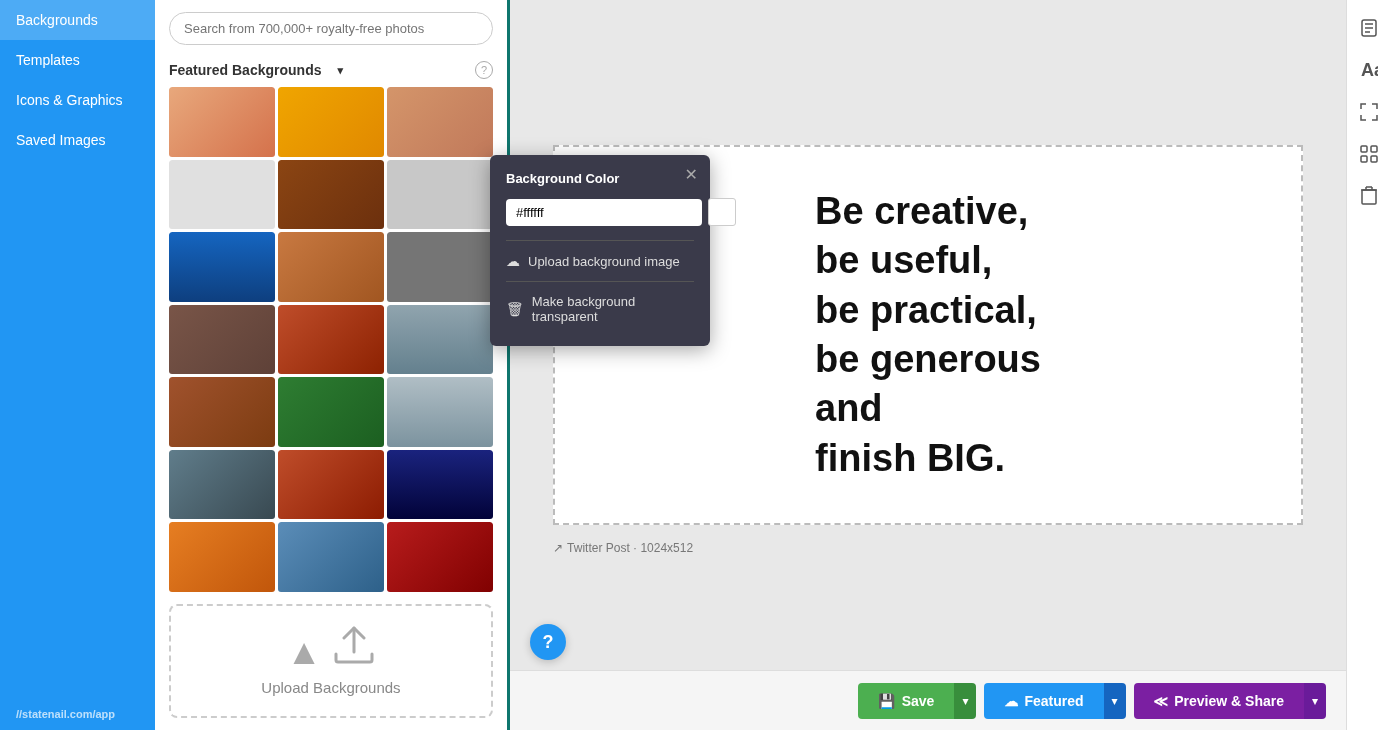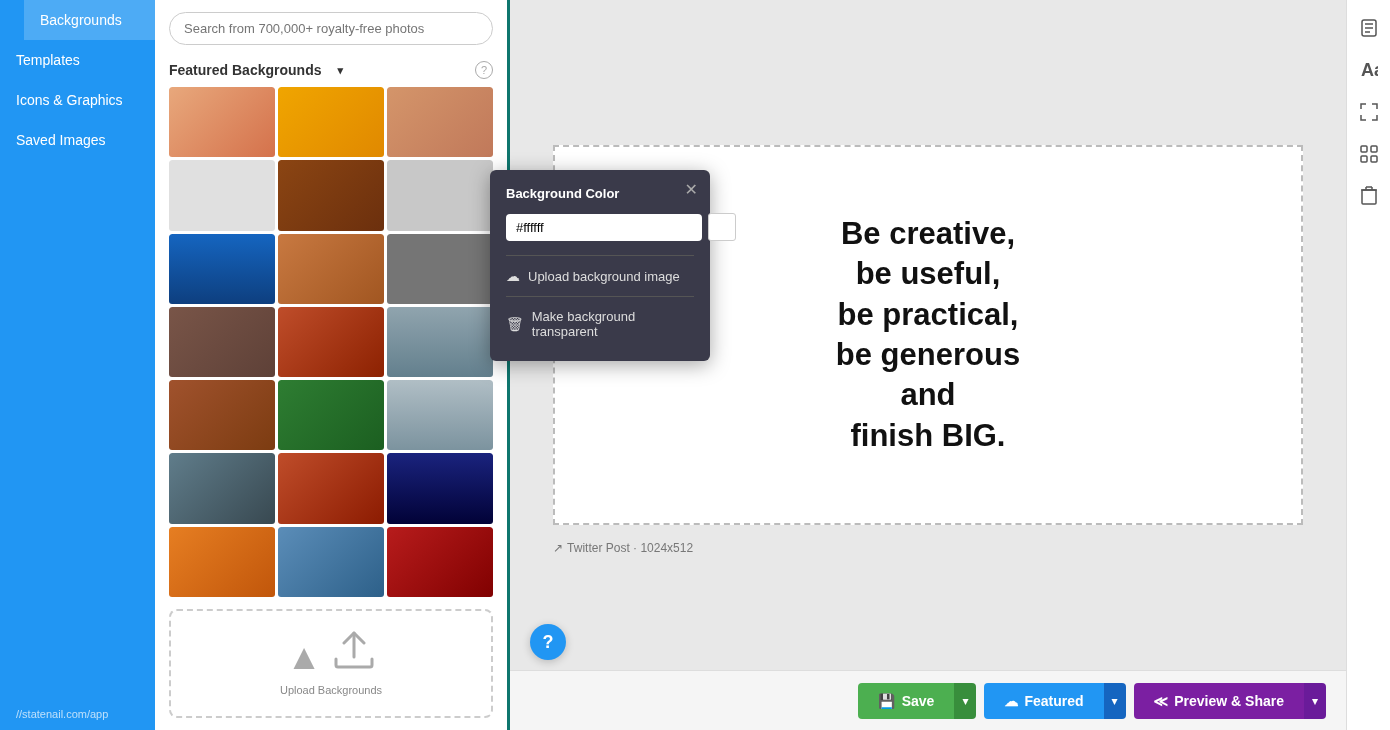--- a/index.html
+++ b/index.html
@@ -17,35 +17,36 @@
     .sidebar-item {
       color: white;
       padding: 12px 16px;
       cursor: pointer;
       font-size: 14px;
       font-weight: 500;
       display: flex;
       align-items: center;
       gap: 6px;
     }
-    .sidebar-item.active { background: rgba(255,255,255,0.2); margin-left: 24px; }
+    .sidebar-item.active { background: rgba(255,255,255,0.2); }
     .badge-new {
       background: #fff;
       color: #2196F3;
       font-size: 9px;
       font-weight: 700;
       padding: 1px 4px;
       border-radius: 3px;
       margin-left: 4px;
     }
     .sidebar-bottom {
       margin-top: auto;
       padding: 10px 16px;
       font-size: 11px;
       color: rgba(255,255,255,0.7);
+      font-weight: bold;
     }
 
     
     #left-panel {
       width: 355px;
       background: #fff;
       display: flex;
       flex-direction: column;
       flex-shrink: 0;
       border-right: 3px solid #0f766e;
@@ -127,33 +128,33 @@
       padding: 20px;
       cursor: pointer;
       flex-shrink: 0;
     }
     .upload-icon {
       font-size: 36px;
       color: #aaa;
       margin-bottom: 6px;
     }
     .upload-label {
-      font-size: 11px;
+      font-size: 15px;
       color: #888;
     }
 
     
     .image-grid::-webkit-scrollbar { width: 4px; }
     .image-grid::-webkit-scrollbar-track { background: #f5f5f5; }
     .image-grid::-webkit-scrollbar-thumb { background: #ccc; border-radius: 2px; }
 
     
     .bg-color-popup {
       position: absolute;
-      top: 170px;
+      top: 155px;
       left: 335px;
       width: 220px;
       background: #3a3a4a;
       border-radius: 6px;
       z-index: 100;
       box-shadow: 0 4px 20px rgba(0,0,0,0.35);
       padding: 16px;
     }
     .popup-title {
       color: #fff;
@@ -224,24 +225,23 @@
       width: 750px;
       height: 380px;
       background: #fff;
       border: 2px dashed #bbb;
       display: flex;
       align-items: center;
       justify-content: center;
       position: relative;
     }
     .canvas-text {
-      text-align: center;
       font-family: 'Arial Black', 'Arial', sans-serif;
       font-weight: 900;
-      font-size: 31px;
+      font-size: 38px;
       line-height: 1.3;
       color: #111;
     }
     .canvas-author {
       position: absolute;
       bottom: 26px;
       left: 0;
       right: 0;
       text-align: center;
       font-size: 15px;

